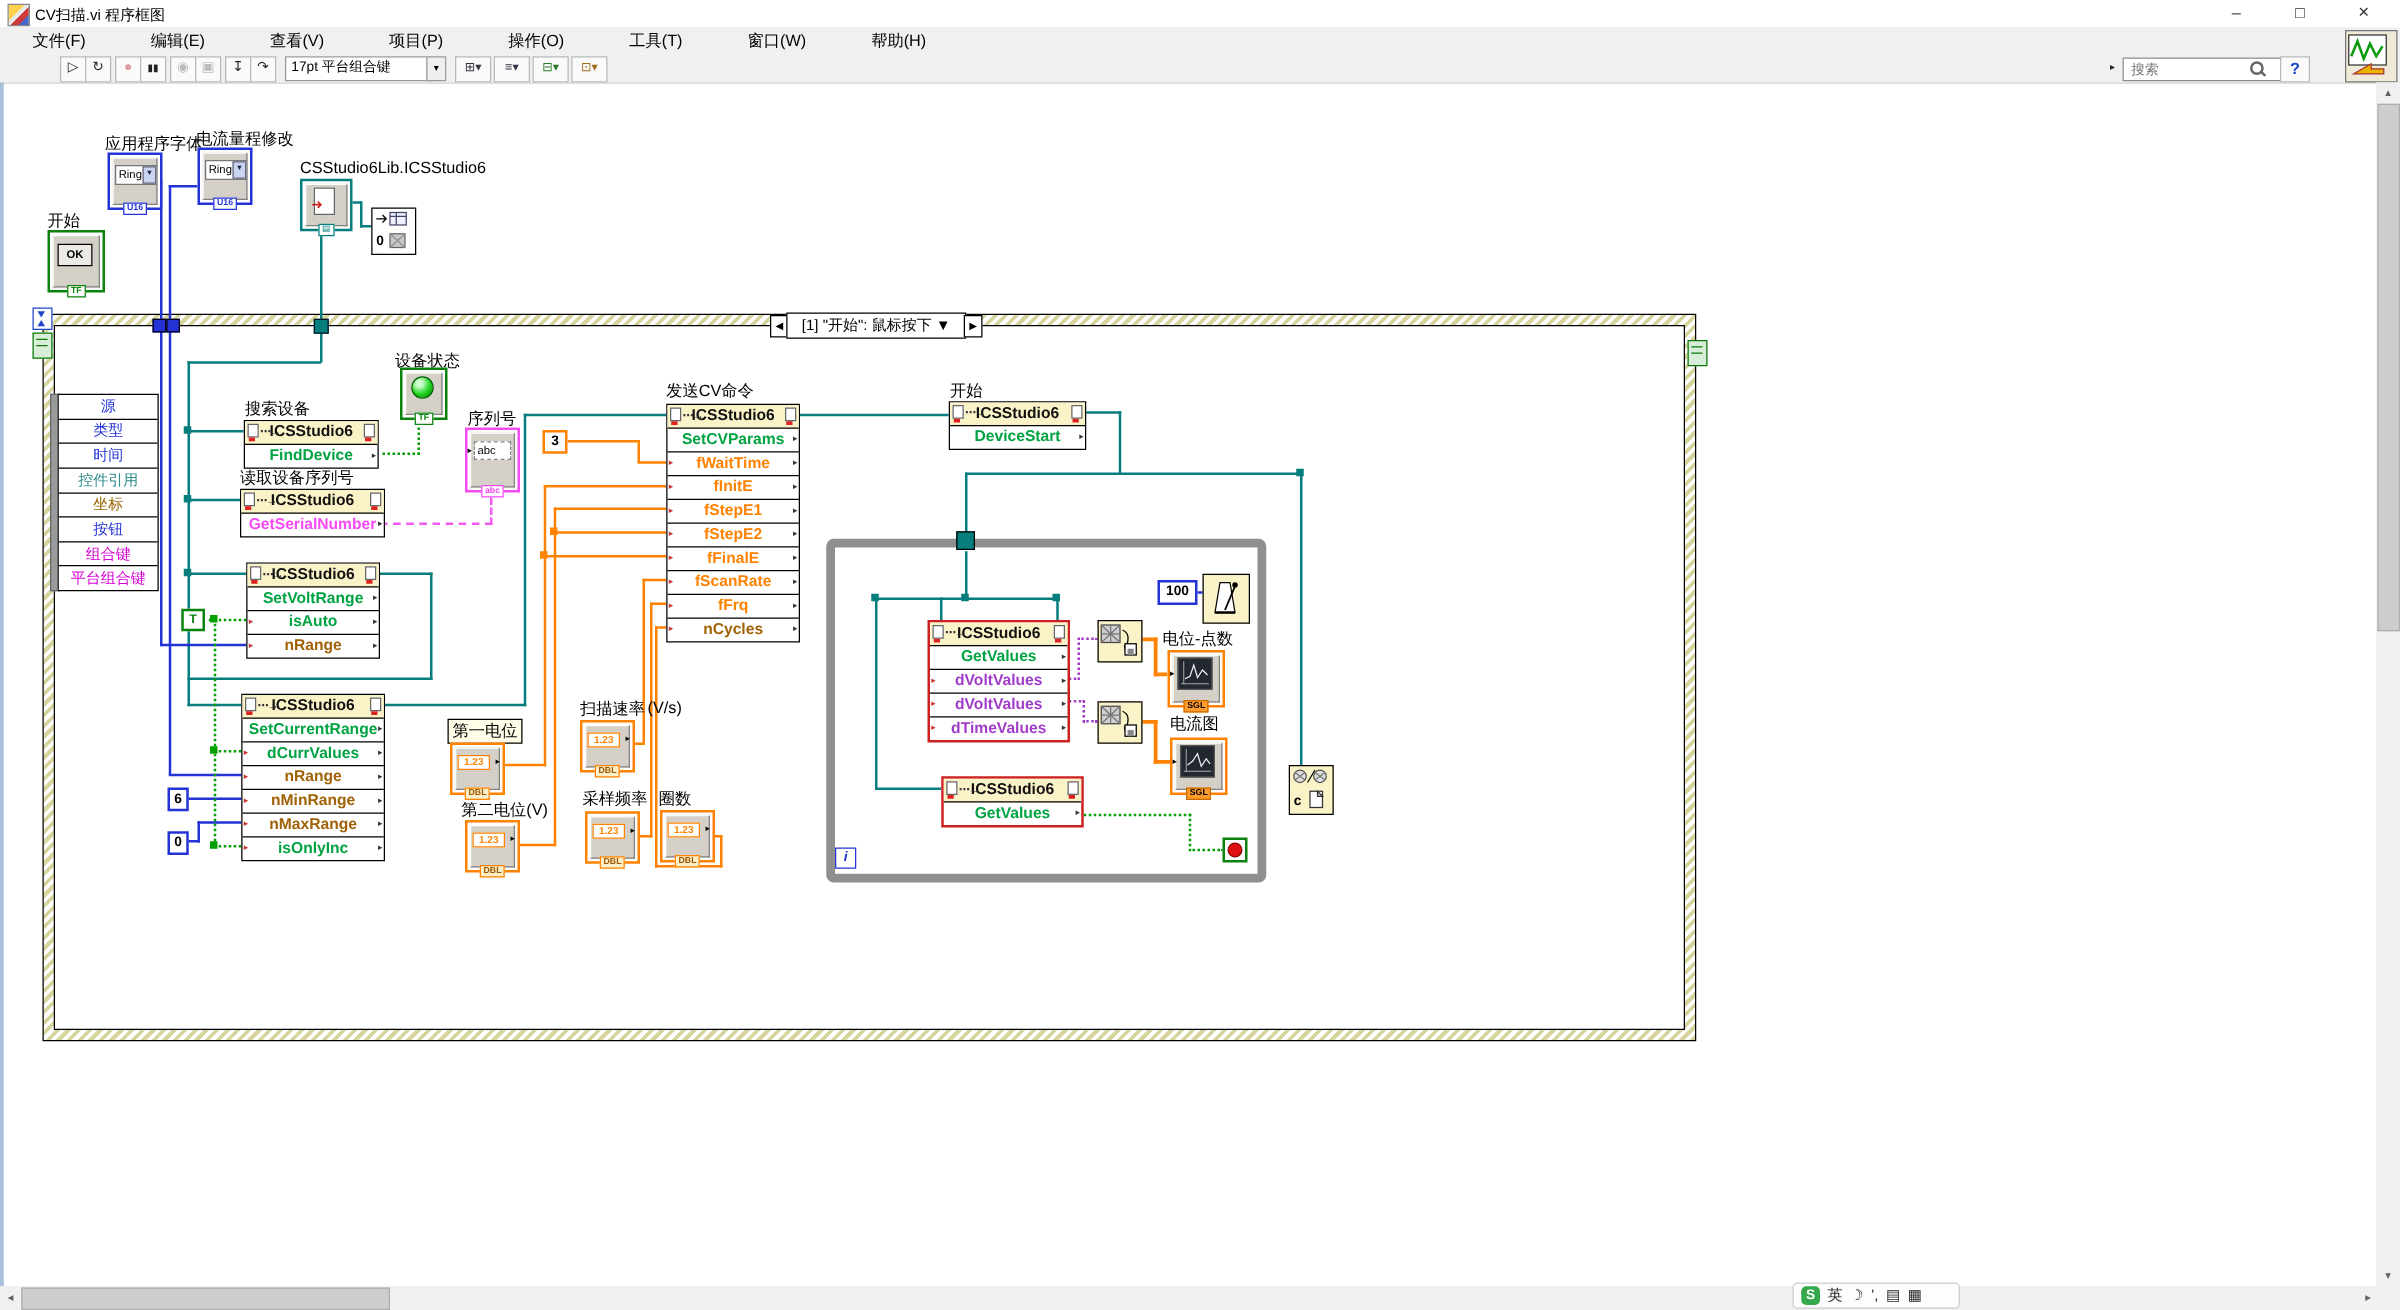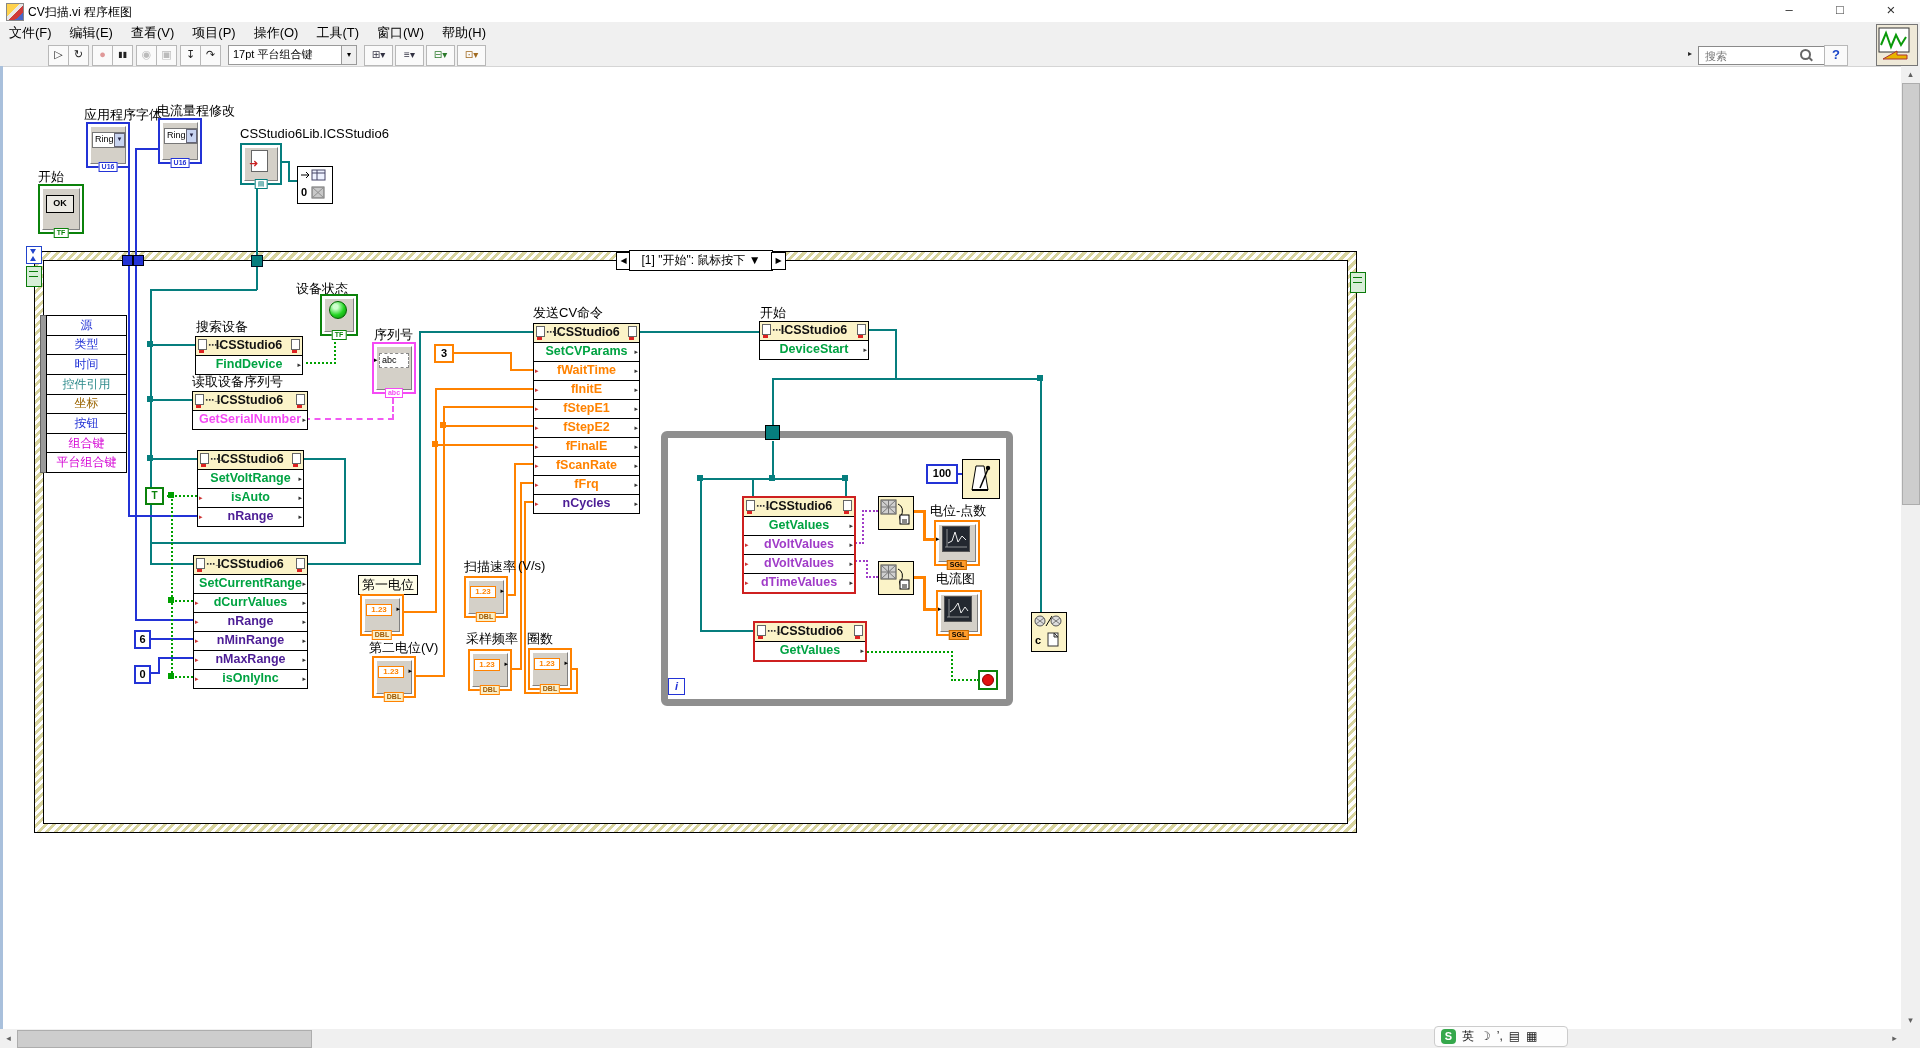--- a/index.html
+++ b/index.html
@@ -4,21 +4,21 @@
 <style>
   html,body{margin:0;padding:0;width:1920px;height:1048px;background:#fff;overflow:hidden;
     font-family:"Liberation Sans","DejaVu Sans",sans-serif;}
   .abs{position:absolute;}
   
   #titlebar{position:absolute;left:0;top:0;width:1920px;height:22px;background:#fff;border-bottom:1px solid #E4E4E4;}
   #title-icon{position:absolute;left:6px;top:3px;width:16px;height:16px;background:linear-gradient(135deg,#ffd24d 0 40%,#e8e8e8 40% 55%,#cf3a3a 55% 75%,#4a66c8 75%);border:1px solid #888;}
   #title-text{position:absolute;left:28px;top:4px;font-size:12px;color:#000;}
   .winbtn{position:absolute;top:0;width:46px;height:22px;text-align:center;line-height:20px;font-size:13px;color:#333;}
   #menubar{position:absolute;left:0;top:22px;width:1920px;height:21px;background:#F0F0F0;display:flex;align-items:center;}
-  .menu-item{font-size:13px;color:#000;padding:0 9px;line-height:21px;text-align:center;}
+  .menu-item{font-size:13px;color:#000;padding:0 26px;line-height:21px;text-align:center;}
   #toolbar{position:absolute;left:0;top:43px;width:1920px;height:23px;background:#F0F0F0;border-bottom:1px solid #D5D5D5;}
   .tbtn{position:absolute;top:2px;width:19px;height:19px;border:1px solid #B8B8B8;background:#FAFAFA;font-size:11px;text-align:center;line-height:17px;color:#222;}
   .tbtn.dim{color:#BBB;}
   #font-box{position:absolute;left:228px;top:2px;width:112px;height:18px;border:1px solid #9A9A9A;background:#fff;font-size:11px;line-height:17px;padding-left:4px;color:#000;}
   #font-dd{position:absolute;left:341px;top:2px;width:14px;height:18px;border:1px solid #9A9A9A;background:#EFEFEF;font-size:8px;text-align:center;line-height:17px;}
   .dd{position:absolute;top:2px;width:27px;height:19px;border:1px solid #B8B8B8;background:#FAFAFA;font-size:10px;text-align:center;line-height:17px;color:#334;}
   #search-box{position:absolute;left:1698px;top:3px;width:118px;height:17px;border:1px solid #8A8A8A;background:#fff;font-size:11px;color:#888;padding:0 16px 0 6px;}
   #search-caret{position:absolute;left:1688px;top:6px;font-size:8px;color:#222;}
   .mag{position:absolute;left:1800px;top:6px;width:7px;height:7px;border:2px solid #666;border-radius:50%;}
   .mag::after{content:"";position:absolute;width:5px;height:2px;background:#666;right:-4px;bottom:-2px;transform:rotate(45deg);}
@@ -66,21 +66,21 @@
     font-size:12.5px;font-weight:bold;text-align:center;line-height:17px;color:#111;}
   .pg{position:absolute;top:2px;width:7px;height:9px;border:1px solid #666;background:#fff;}
   .pg::after{content:"";position:absolute;left:0;bottom:-4px;width:5px;height:3px;background:#D22;}
   .pg.l{left:2px;} .pg.r{right:2px;}
   .arr{position:absolute;left:12px;top:0;font-size:9px;color:#333;letter-spacing:-1px;}
   .irow{position:relative;height:18px;border-bottom:1px solid #000;font-size:12.5px;font-weight:bold;
     text-align:center;line-height:17px;}
   .irow:last-child{border-bottom:none;}
   .irow::after{content:"\25B8";position:absolute;right:1px;top:4px;font-size:7px;color:#333;line-height:9px;}
   .irow.pr::before{content:"\25B8";position:absolute;left:1px;top:4px;font-size:7px;color:#C33;line-height:9px;}
-  .g{color:#00A342;} .o{color:#FF8200;} .b{color:#4c1d95;} .v{color:#A03CC8;} .p{color:#F54AF5;}
+  .g{color:#00A342;} .o{color:#FF8200;} .b{color:#a16207;} .v{color:#A03CC8;} .p{color:#F54AF5;}
   
   .lbl{position:absolute;font-size:13px;color:#000;white-space:nowrap;}
   .ctrl{position:absolute;background:#fff;}
   .ctrl .face{position:absolute;inset:2px;background:#D4D0C8;border-top:1px solid #FFF;border-left:1px solid #FFF;border-right:1px solid #808080;border-bottom:1px solid #808080;}
   .tag{position:absolute;left:50%;bottom:-6px;transform:translateX(-50%);font-size:7px;font-weight:bold;
     background:#fff;border:1px solid currentColor;line-height:8px;padding:0 2px;white-space:nowrap;z-index:3;}
   .fr-blue{border:2px solid #2333D6;} .fr-green{border:2px solid #0B820B;}
   .fr-pink{border:2px solid #F54AF5;} .fr-org{border:2px solid #FF8200;} .fr-teal{border:2px solid #067E7E;}
   .cst{position:absolute;background:#fff;font-weight:bold;text-align:center;color:#000;}
   .fn{position:absolute;background:#FBF3C8;border:1px solid #000;}
@@ -311,21 +311,21 @@
     <path d="M14 20 l12 11 M14 31 l12 -11" stroke="#909090"></path>
   </svg>
 </div>
 <div class="lbl" style="left:38px;top:168px;">开始</div>
 <div class="ctrl fr-green" style="left:38px;top:184px;width:42px;height:46px;color:#0B820B;">
   <div class="face"></div>
   <div class="abs" style="left:6px;top:9px;width:26px;height:16px;background:#ECEAE4;border:1px solid #000;font-size:9px;font-weight:bold;text-align:center;line-height:15px;color:#000;">OK</div>
   <span class="tag">TF</span>
 </div>
 
-<div class="lbl" style="left:296px;top:280px;">设备状态</div>
+<div class="lbl" style="left:316px;top:280px;">设备状态</div>
 <div class="ctrl fr-green" style="left:320px;top:294px;width:34px;height:38px;color:#0B820B;">
   <div class="face"></div>
   <div class="ledc" style="left:7px;top:5px;width:16px;height:16px;"></div>
   <span class="tag">TF</span>
 </div>
 <div class="lbl" style="left:374px;top:326px;">序列号</div>
 <div class="ctrl fr-pink" style="left:372px;top:342px;width:40px;height:48px;color:#F54AF5;">
   <div class="face"></div>
   <div class="abs" style="left:5px;top:9px;width:26px;height:13px;background:#fff;border:1px dashed #888;font-size:9px;line-height:12px;padding-left:2px;color:#000;">abc</div>
   <span class="abs" style="left:0px;top:12px;font-size:7px;color:#000;">▸</span>

